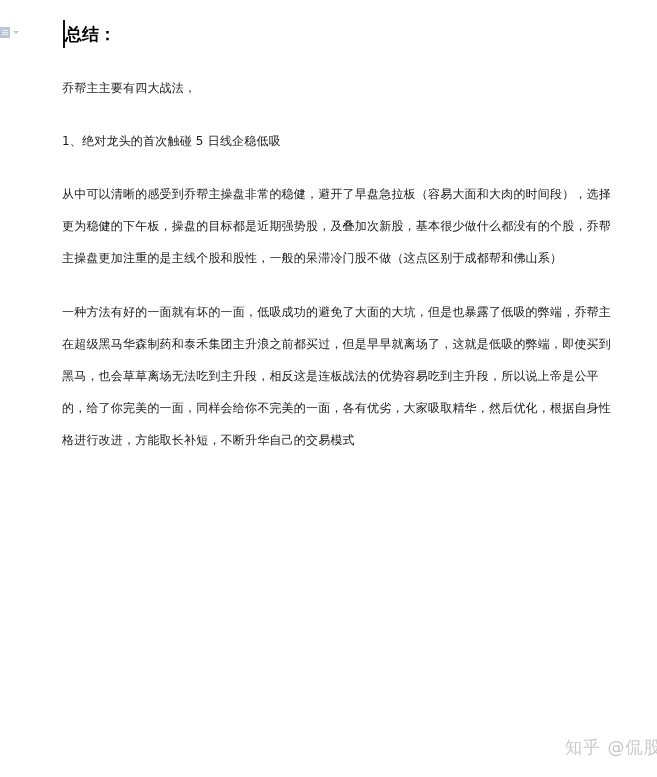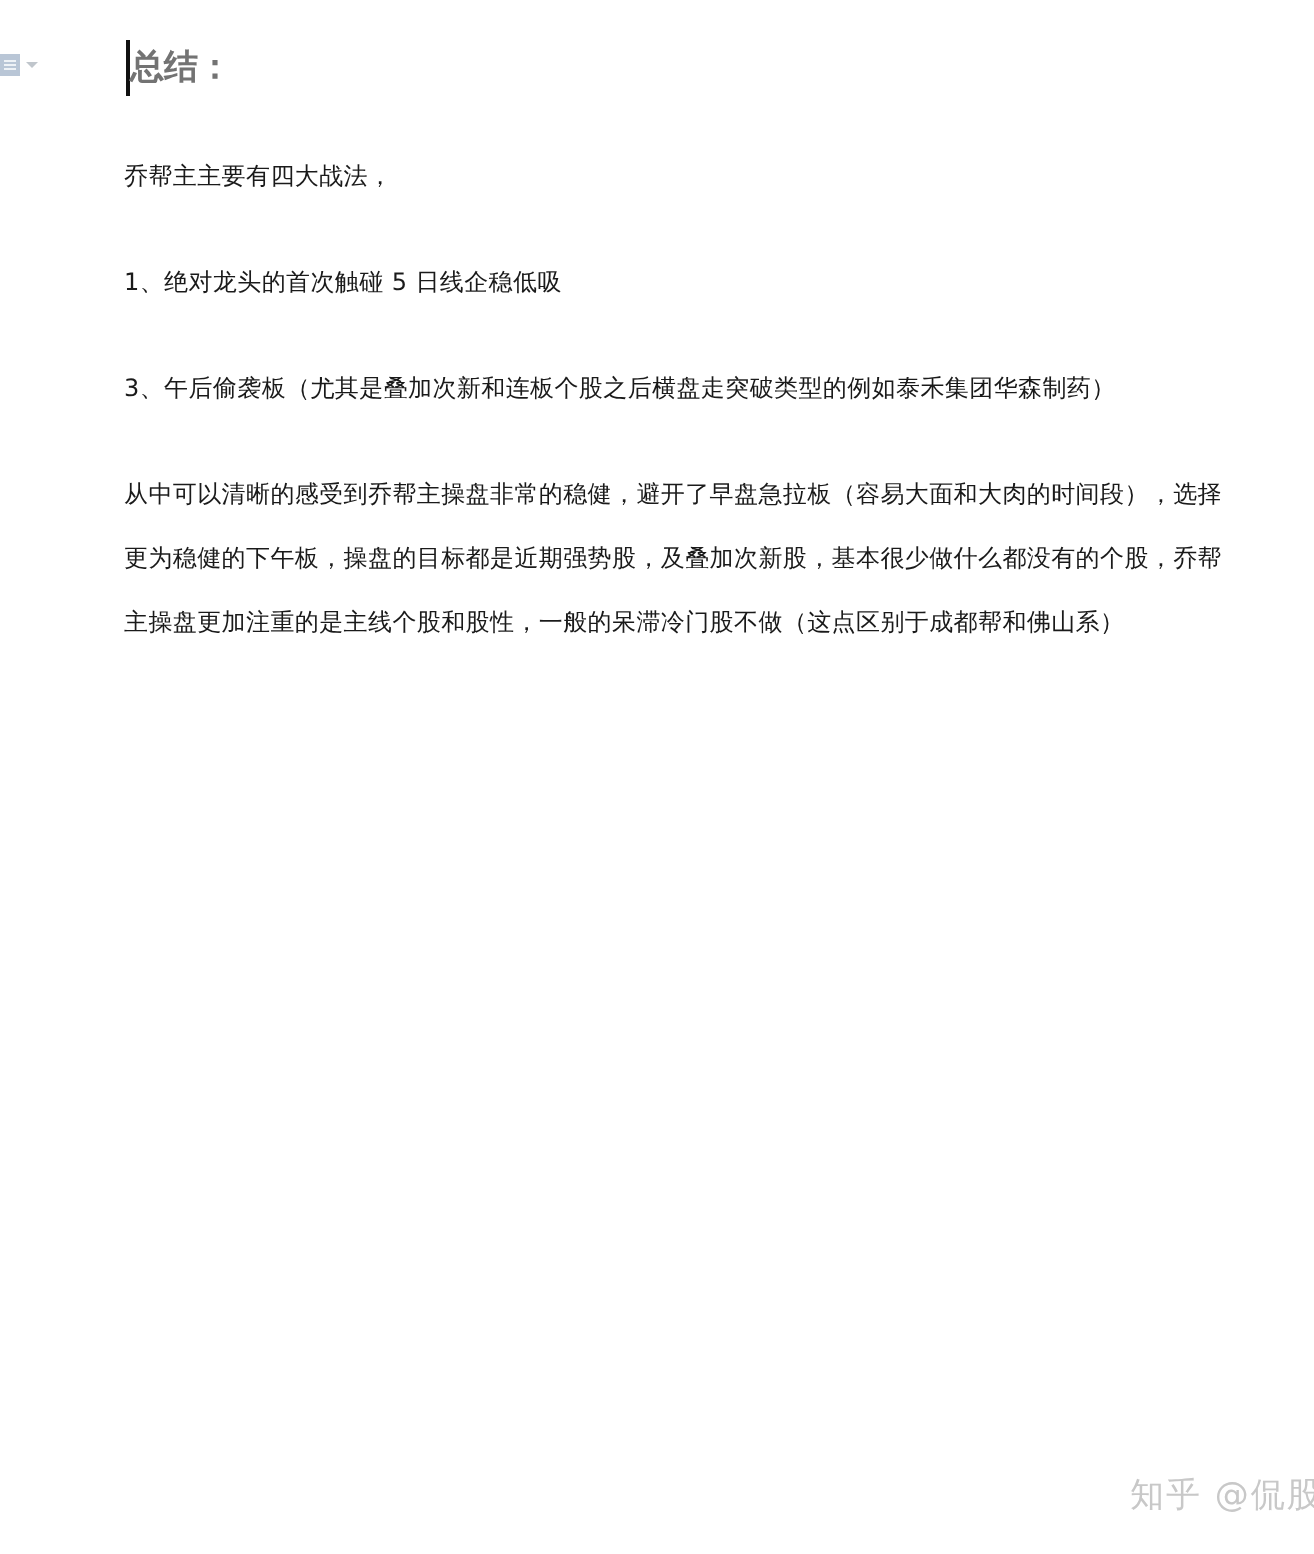--- a/index.html
+++ b/index.html
@@ -56,21 +56,21 @@
       top: 20px;
       width: 2px;
       height: 28px;
       background: #111;
     }
     .heading {
       font-weight: bold;
       font-size: 17px;
       line-height: 28px;
       margin: 0 0 24px 3px;
-      color: #737373;
+      color: #000000;
     }
     p {
       margin: 0;
       font-size: 12px;
       line-height: 32px;
       letter-spacing: 0.2px;
     }
     .para {
       margin-bottom: 22px;
       margin-top: 18px;
@@ -97,18 +97,18 @@
 </div>
 
 <div class="caret"></div>
 
 <div class="content">
   <div class="heading">总结：</div>
 
   <p class="list-item">乔帮主主要有四大战法，</p>
 
   <p class="list-item">1、绝对龙头的首次触碰 5 日线企稳低吸</p>
-  <p class="list-item">3、午后偷袭板（尤其是叠加次新和连板个股之后横盘走突破类型的例如泰禾集团华森制药）</p>
 
   <p class="para">从中可以清晰的感受到乔帮主操盘非常的稳健，避开了早盘急拉板（容易大面和大肉的时间段），选择更为稳健的下午板，操盘的目标都是近期强势股，及叠加次新股，基本很少做什么都没有的个股，乔帮主操盘更加注重的是主线个股和股性，一般的呆滞冷门股不做（这点区别于成都帮和佛山系）</p>
+  <p class="para">一种方法有好的一面就有坏的一面，低吸成功的避免了大面的大坑，但是也暴露了低吸的弊端，乔帮主在超级黑马华森制药和泰禾集团主升浪之前都买过，但是早早就离场了，这就是低吸的弊端，即使买到黑马，也会草草离场无法吃到主升段，相反这是连板战法的优势容易吃到主升段，所以说上帝是公平的，给了你完美的一面，同样会给你不完美的一面，各有优劣，大家吸取精华，然后优化，根据自身性格进行改进，方能取长补短，不断升华自己的交易模式</p>
 </div>
 
 <div class="watermark">知乎 @侃股道</div>
 
 </body></html>

